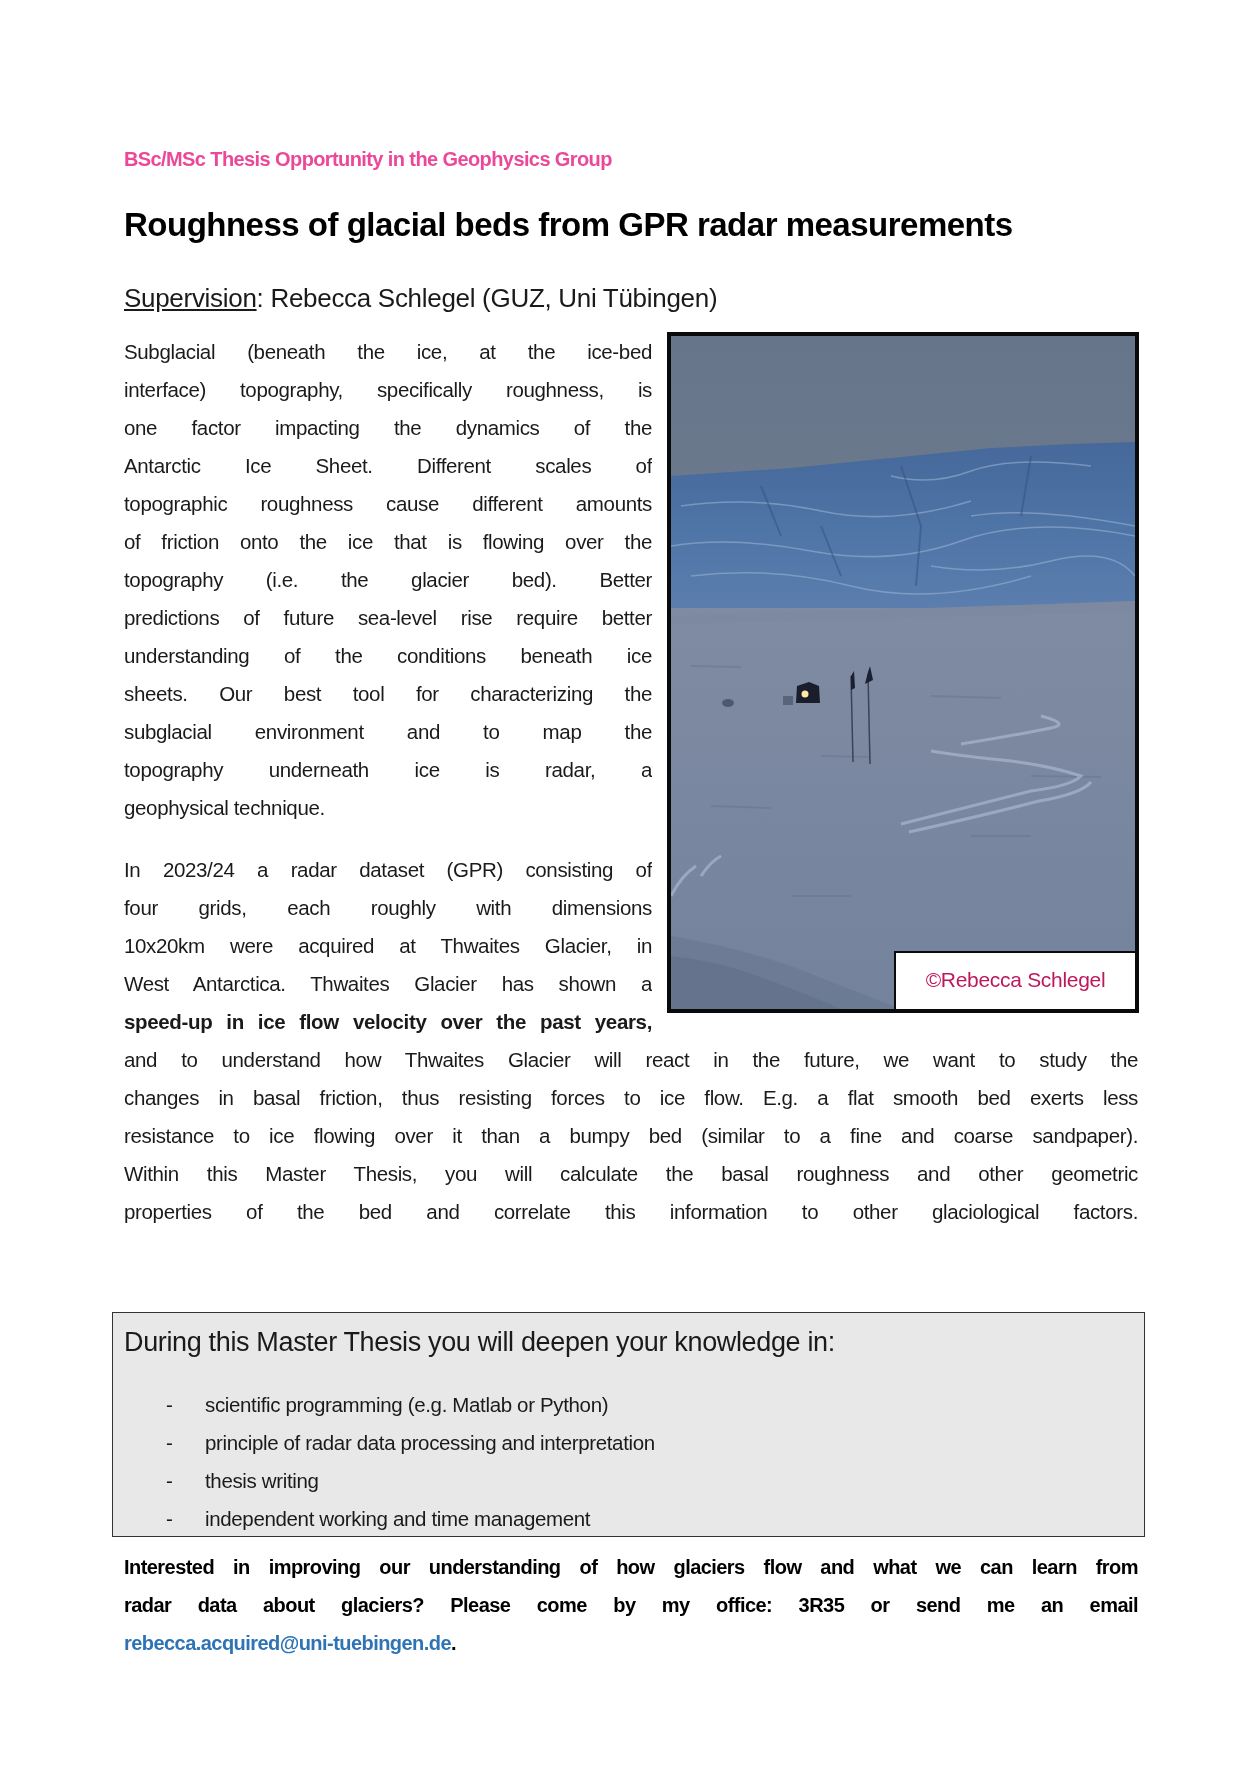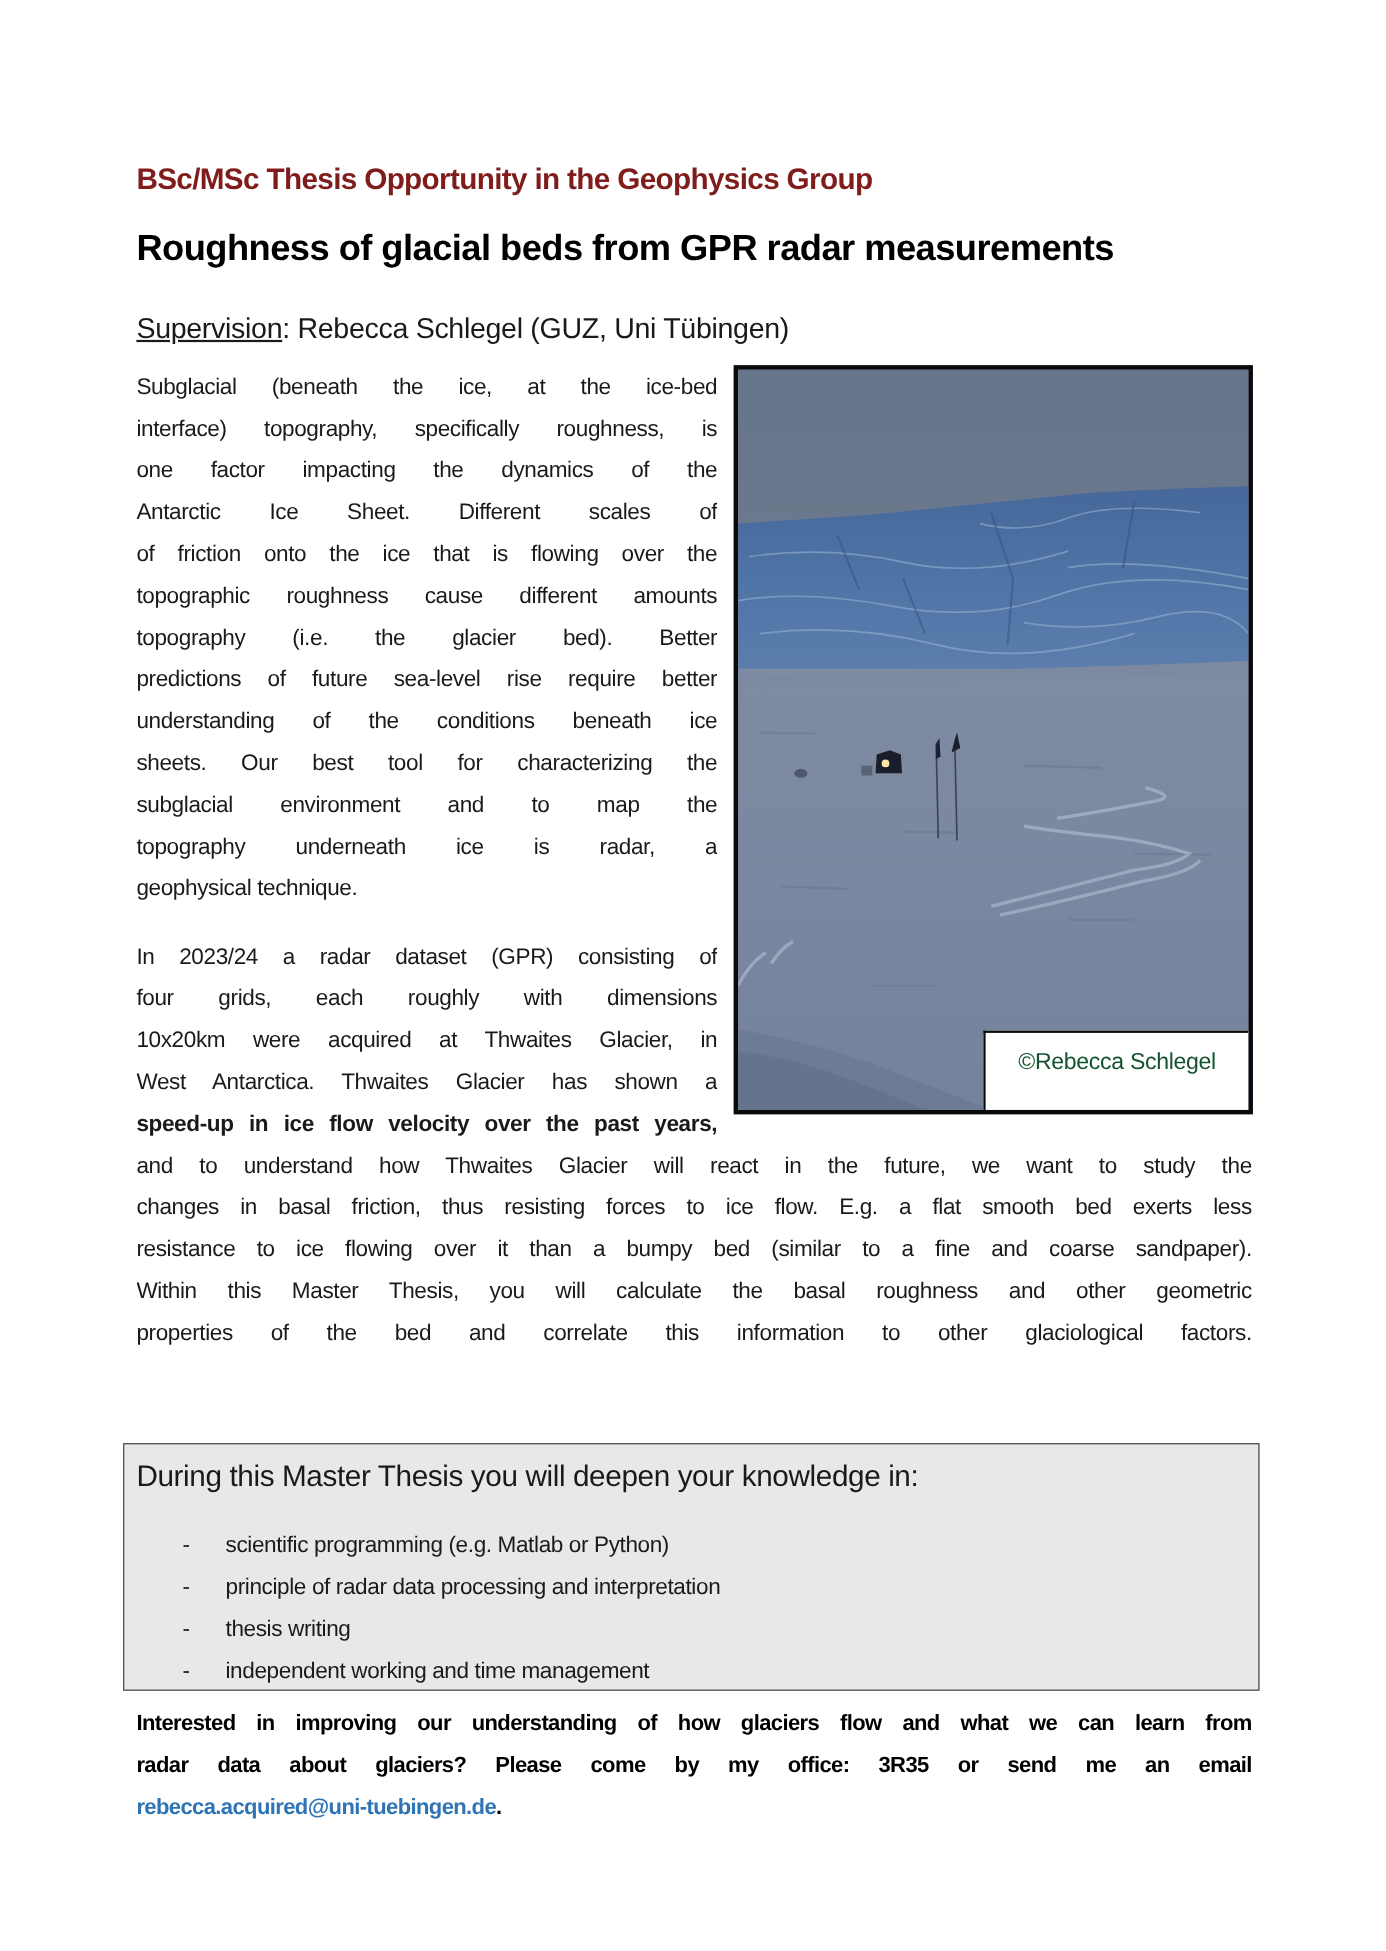--- a/index.html
+++ b/index.html
@@ -1,37 +1,37 @@
 <!DOCTYPE html>
 <html><head>
 <meta charset="utf-8">
 <style>
   html, body { margin: 0; padding: 0; background: #ffffff; }
   body { width: 1260px; height: 1774px; position: relative; overflow: hidden;
          font-family: "Liberation Sans", sans-serif; color: #1a1a1a; }
   .abs { position: absolute; }
-  .subtitle { left: 124px; top: 148px; font-size: 27px; font-weight: bold; color: #7f1d1d;
+  .subtitle { left: 124px; top: 148px; font-size: 20px; font-weight: bold; color: #ec4899;
               letter-spacing: -0.6px; white-space: nowrap; }
   .title { left: 124px; top: 206px; font-size: 33px; font-weight: bold; color: #000;
            letter-spacing: -0.5px; white-space: nowrap; }
   .supervision { left: 124px; top: 283px; font-size: 26px; white-space: nowrap; letter-spacing: -0.3px; }
   .supervision .lbl { text-decoration: underline; }
   .lines { font-size: 20.5px; letter-spacing: -0.35px; }
   .line { display: block; height: 38px; line-height: 38px; white-space: nowrap;
           text-align: justify; text-align-last: justify; }
   .line.last { text-align-last: left; }
   .col-left { left: 124px; top: 333px; width: 528px; }
   .col-left2 { left: 124px; top: 851px; width: 528px; }
   .full { left: 124px; top: 1041px; width: 1014px; }
   .photo { left: 667px; top: 332px; width: 472px; height: 681px; box-sizing: border-box;
            border: 4px solid #0a0a0a; overflow: hidden; background: #7d8aa2; }
   .photo svg { display: block; }
-  .caption { right: 0; bottom: 0; width: 241px; height: 72px; background: #fff;
+  .caption { right: 0; bottom: 0; width: 241px; height: 58px; background: #fff;
              border-left: 2px solid #0a0a0a; border-top: 2px solid #0a0a0a; box-sizing: border-box;
-             font-size: 21px; line-height: 54px; text-align: center; color: #14532d; letter-spacing: -0.3px; }
+             font-size: 21px; line-height: 54px; text-align: center; color: #be185d; letter-spacing: -0.3px; }
   .box { left: 112px; top: 1312px; width: 1033px; height: 225px; box-sizing: border-box;
          background: #e8e8e8; border: 1.5px solid #333; }
   .box-intro { position: absolute; left: 11px; top: 14px; font-size: 27px; letter-spacing: -0.35px; white-space: nowrap; }
   .bullets { position: absolute; left: 0; top: 73px; margin: 0; padding: 0; list-style: none; }
   .bullets li { position: relative; height: 38px; line-height: 38px; font-size: 20.5px; letter-spacing: -0.35px; white-space: nowrap; }
   .bullets .dash { position: absolute; left: 53px; }
   .bullets .item { position: absolute; left: 92px; }
   .cta { left: 124px; top: 1548px; width: 1014px; font-weight: bold; color: #000; }
   .cta .line { font-size: 20px; letter-spacing: -0.55px; }
   .email { color: #2e74b5; font-weight: bold; text-decoration: none; }
@@ -44,22 +44,22 @@
 
 <div class="abs supervision">
   <span class="lbl">Supervision</span><span>: </span><span>Rebecca Schlegel (GUZ, Uni Tübingen)</span>
 </div>
 
 <div class="abs lines col-left">
   <span class="line" style="white-space: normal; overflow: hidden;">Subglacial (beneath the ice, at the ice-bed</span>
   <span class="line" style="white-space: normal; overflow: hidden;">interface) topography, specifically roughness, is</span>
   <span class="line" style="white-space: normal; overflow: hidden;">one factor impacting the dynamics of the</span>
   <span class="line" style="white-space: normal; overflow: hidden;">Antarctic Ice Sheet. Different scales of</span>
+  <span class="line" style="white-space: normal; overflow: hidden;">topographic roughness cause different amounts</span>
   <span class="line" style="white-space: normal; overflow: hidden;">of friction onto the ice that is flowing over the</span>
-  <span class="line" style="white-space: normal; overflow: hidden;">topographic roughness cause different amounts</span>
   <span class="line" style="white-space: normal; overflow: hidden;">topography (i.e. the glacier bed).  Better</span>
   <span class="line" style="white-space: normal; overflow: hidden;">predictions of future sea-level rise require better</span>
   <span class="line" style="white-space: normal; overflow: hidden;">understanding of the conditions beneath ice</span>
   <span class="line" style="white-space: normal; overflow: hidden;">sheets. Our best tool for characterizing the</span>
   <span class="line" style="white-space: normal; overflow: hidden;">subglacial environment and to map the</span>
   <span class="line" style="white-space: normal; overflow: hidden;">topography underneath ice is radar, a</span>
   <span class="line last" style="white-space: normal; overflow: hidden;">geophysical technique.</span>
 </div>
 
 <div class="abs lines col-left2">

